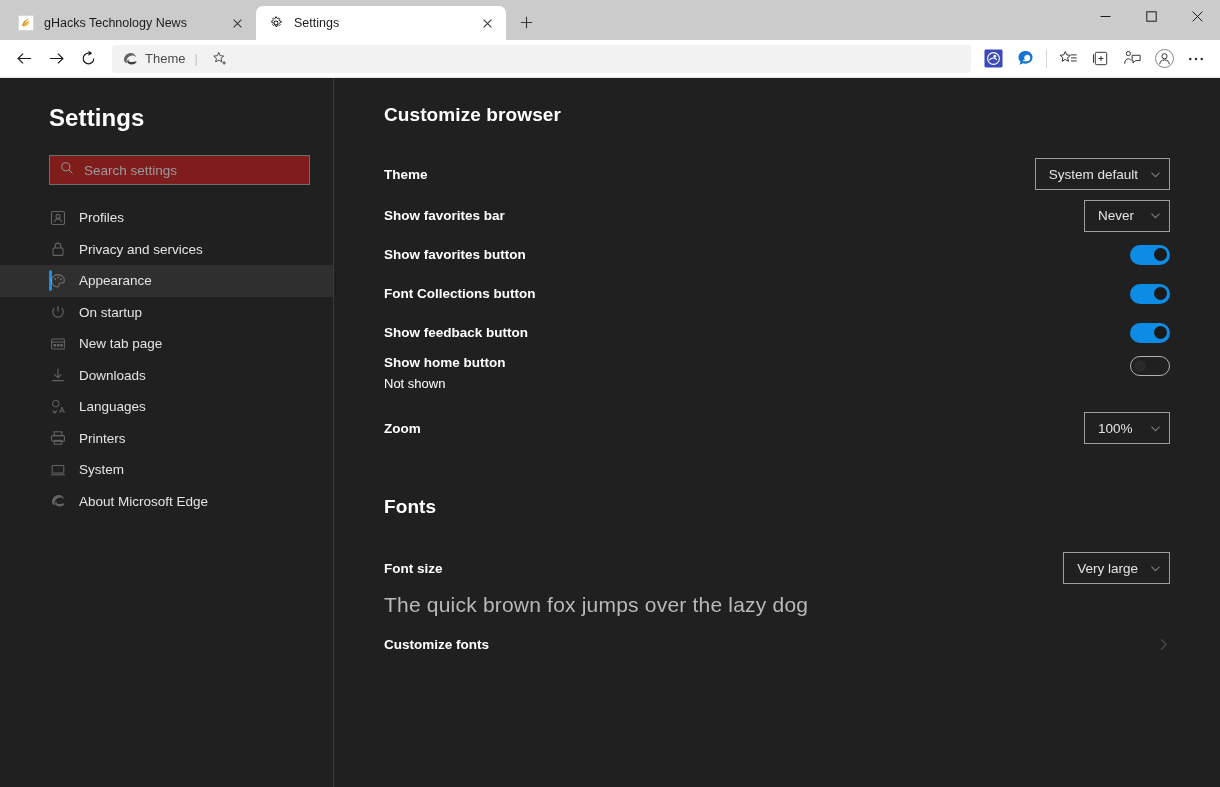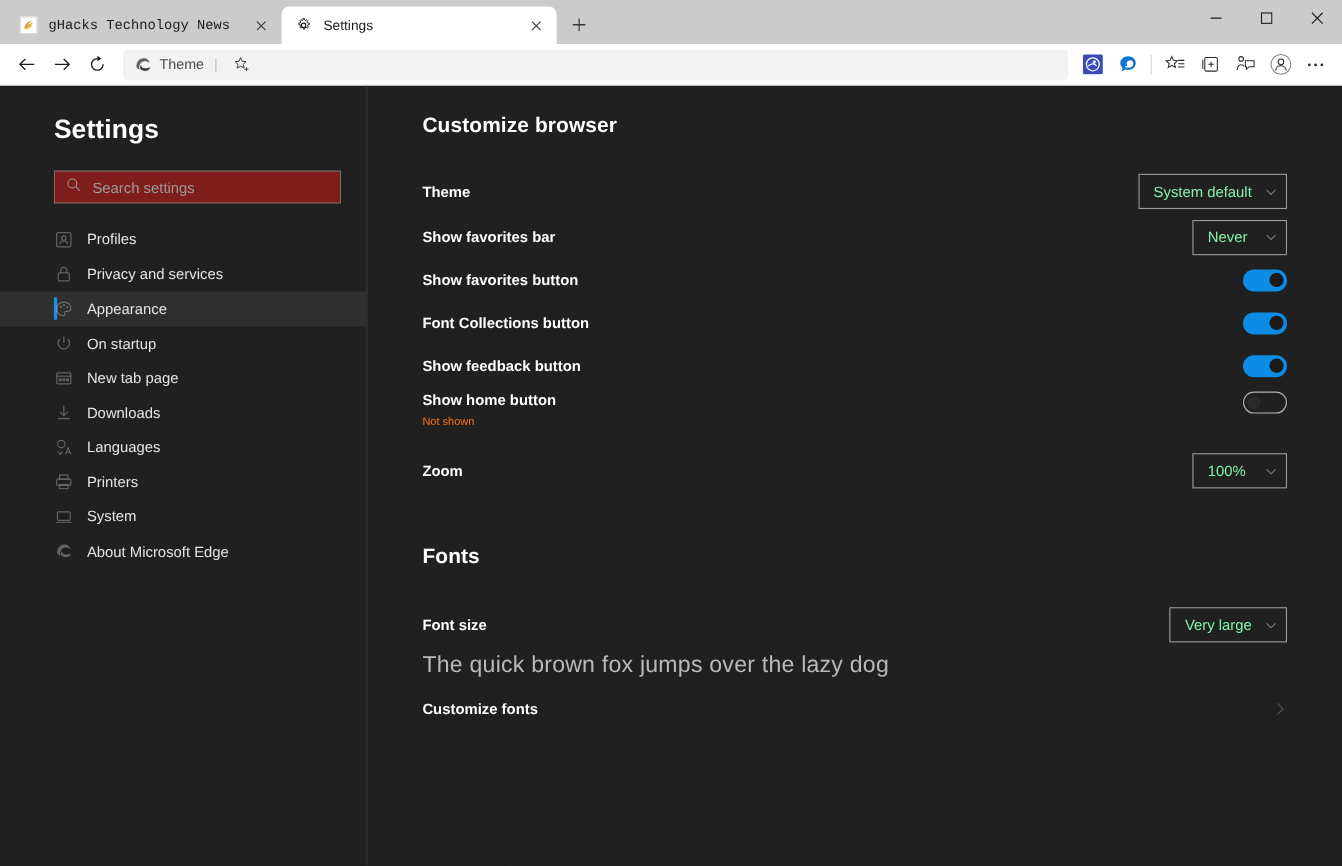--- a/index.html
+++ b/index.html
@@ -22,21 +22,21 @@
   .tab {
     position: relative;
     display: flex; align-items: center;
     height: 34px;
     width: 250px;
     padding: 0 8px 0 12px;
     border-radius: 7px 7px 0 0;
     font-size: 12.5px;
     color: #1b1b1b;
   }
-  .tab.inactive { background: transparent; font-family: Liberation Mono, monospace; }
+  .tab.inactive { background: transparent; }
   .tab.active { background: #ffffff; }
   .tab-fav {
     width: 16px; height: 16px; flex: 0 0 16px;
     margin-right: 10px;
     display: flex; align-items: center; justify-content: center;
   }
   .favicon-ghacks {
     width: 16px; height: 16px; background: #ffffff;
     border: 1px solid #d8d8d8;
     display: flex; align-items: center; justify-content: center;
@@ -147,30 +147,30 @@
   .sec-head {
     font-size: 19px; color: #ffffff; font-weight: 700;
     margin-bottom: 26px; letter-spacing: .1px;
   }
   .sec-head.fonts { margin-top: 46px; margin-bottom: 30px; }
   .row {
     display: flex; align-items: center; justify-content: space-between;
     min-height: 39px;
   }
   .row-label { font-size: 13.5px; color: #ffffff; font-weight: bold; }
-  .row-sub { font-size: 10px; color: #f97316; margin-top: -6px; margin-bottom: 0; }
+  .row-sub { font-size: 13px; color: #ffffff; margin-top: -6px; margin-bottom: 0; }
 
   .select {
     height: 32px;
     min-width: 86px;
     background: #202020;
     border: 1px solid #9c9c9c;
     display: flex; align-items: center; justify-content: space-between;
     padding: 0 8px 0 13px;
-    color: #86efac; font-size: 13.5px;
+    color: #e5e5e5; font-size: 13.5px;
     white-space: nowrap;
   }
   .select .chev { margin-left: 12px; opacity: .42; display: flex; }
 
   .toggle {
     width: 40px; height: 20px; border-radius: 10px;
     display: flex; align-items: center;
     flex: 0 0 40px;
   }
   .toggle.on { background: #0d8ce5; justify-content: flex-end; padding-right: 3px; }

